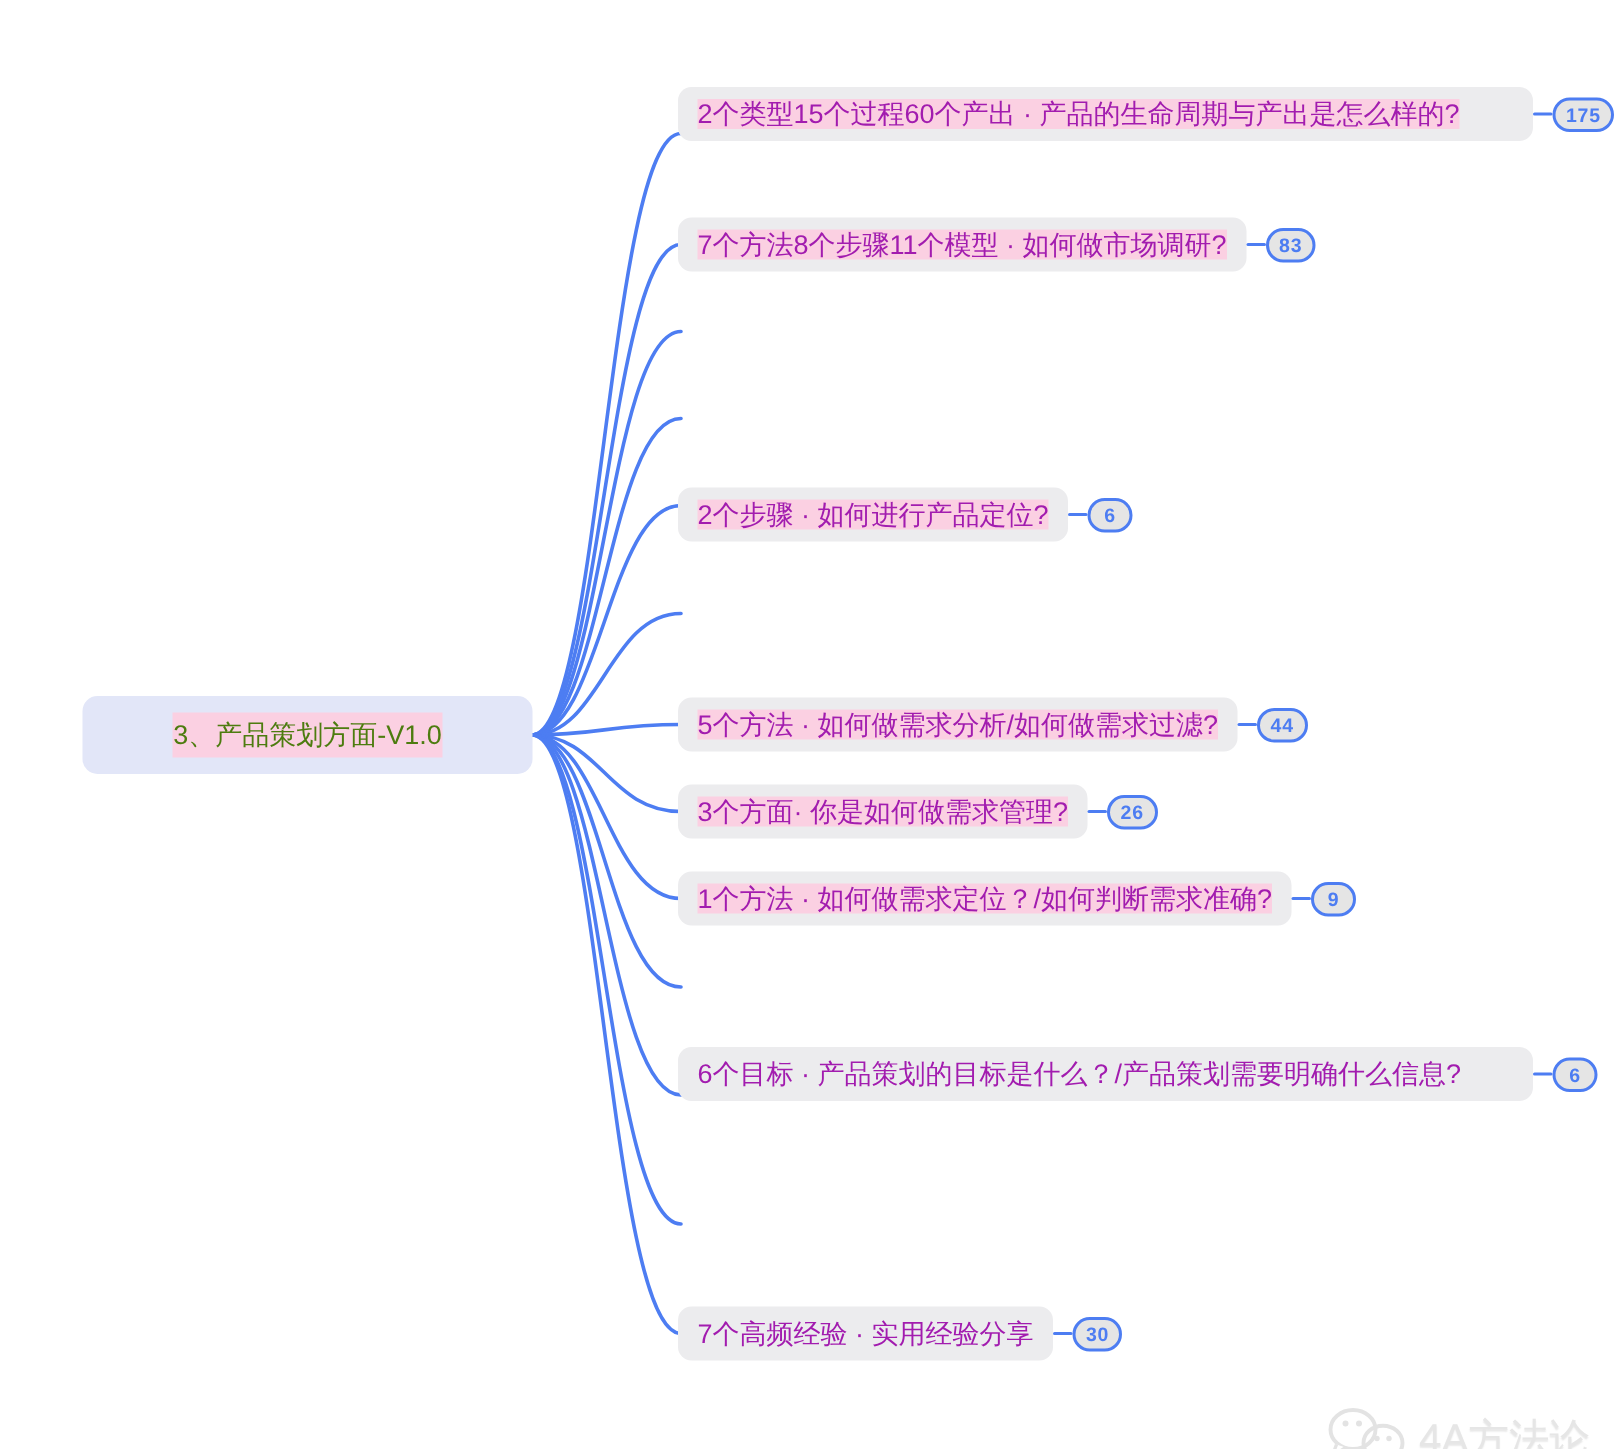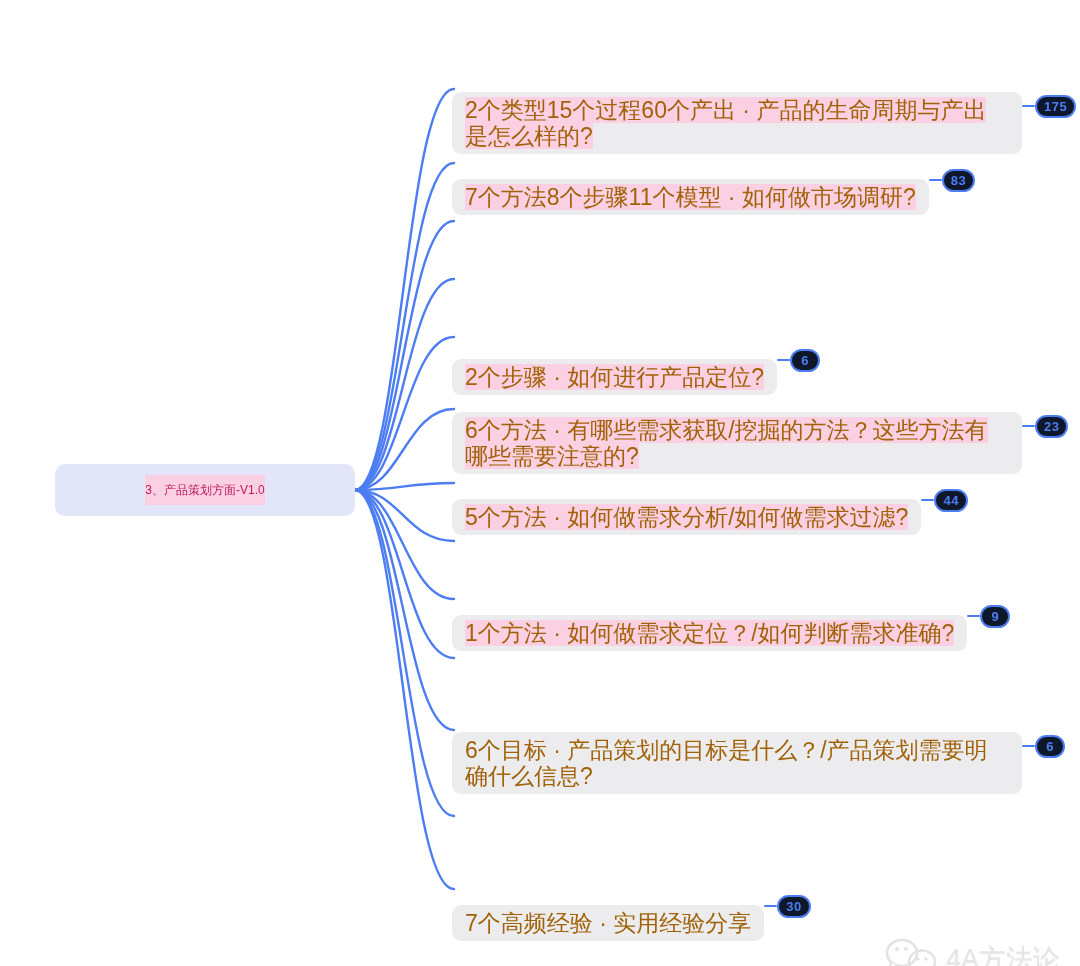--- a/index.html
+++ b/index.html
@@ -26,65 +26,64 @@
     left: 55px; top: 464px;
     width: 300px; height: 52px;
     background: #E2E6F8;
     border-radius: 10px;
     display: flex;
     align-items: center;
     justify-content: center;
     z-index: 2;
   }
   .root-node .hl {
-    font-size: 12px;
+    font-size: 18px;
     line-height: 28px;
-    color: #be185d;
+    color: #4d7c0f;
     background: #FBD0E2;
     padding: 1px 0;
     white-space: nowrap;
   }
 
   .row {
     position: absolute;
     left: 452px;
     display: flex;
     align-items: center;
     z-index: 2;
   }
 
   .node-box {
     background: #ECECEE;
     border-radius: 9px;
     padding: 5px 13px;
-    font-size: 23px;
+    font-size: 18px;
     line-height: 26px;
-    color: #a16207;
-    margin-top: 34px;
+    color: #a21caf;
   }
   .node-box.wide { width: 570px; }
   .node-box:not(.wide) { white-space: nowrap; }
 
   .hl-pink { background: #FBD0E2; box-decoration-break: clone; }
   .hl-none { background: transparent; }
 
   .badge-link {
     width: 13px; height: 2.4px;
     background: #4D7DF2;
     border-radius: 2px;
     flex: none;
   }
   .badge {
     flex: none;
     height: 23px;
     min-width: 30px;
     padding: 0 7px;
     border: 2.2px solid #4D7DF2;
     border-radius: 13px;
-    background: #0f172a;
+    background: #e5e5e5;
     color: #4D7DF2;
     font-size: 13px;
     font-weight: bold;
     display: flex;
     align-items: center;
     justify-content: center;
     letter-spacing: 0.5px;
   }
 
   .watermark {
@@ -142,32 +141,32 @@
   </div>
 
 
 
   <div class="row" style="top:325px">
     <div class="node-box"><span class="hl-pink">2个步骤 · 如何进行产品定位?</span></div>
     <div class="badge-link"></div>
     <div class="badge">6</div>
   </div>
 
-  <div class="row" style="top:378px">
-    <div class="node-box wide"><span class="hl-pink">6个方法 · 有哪些需求获取/挖掘的方法？这些方法有哪些需要注意的?</span></div>
-    <div class="badge-link"></div>
-    <div class="badge">23</div>
-  </div>
 
   <div class="row" style="top:465px">
     <div class="node-box"><span class="hl-pink">5个方法 · 如何做需求分析/如何做需求过滤?</span></div>
     <div class="badge-link"></div>
     <div class="badge">44</div>
   </div>
 
+  <div class="row" style="top:523px">
+    <div class="node-box"><span class="hl-pink">3个方面· 你是如何做需求管理?</span></div>
+    <div class="badge-link"></div>
+    <div class="badge">26</div>
+  </div>
 
   <div class="row" style="top:581px">
     <div class="node-box"><span class="hl-pink">1个方法 · 如何做需求定位？/如何判断需求准确?</span></div>
     <div class="badge-link"></div>
     <div class="badge">9</div>
   </div>
 
 
   <div class="row" style="top:698px">
     <div class="node-box wide"><span class="hl-none">6个目标 · 产品策划的目标是什么？/产品策划需要明确什么信息?</span></div>

